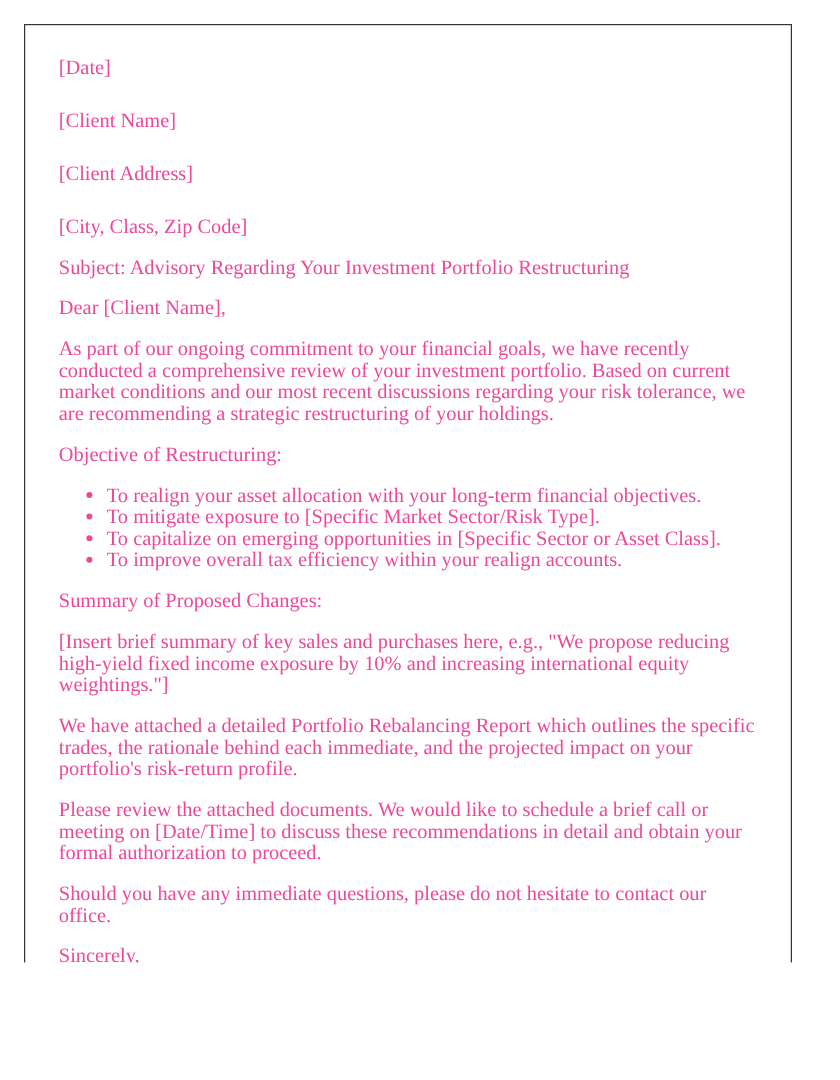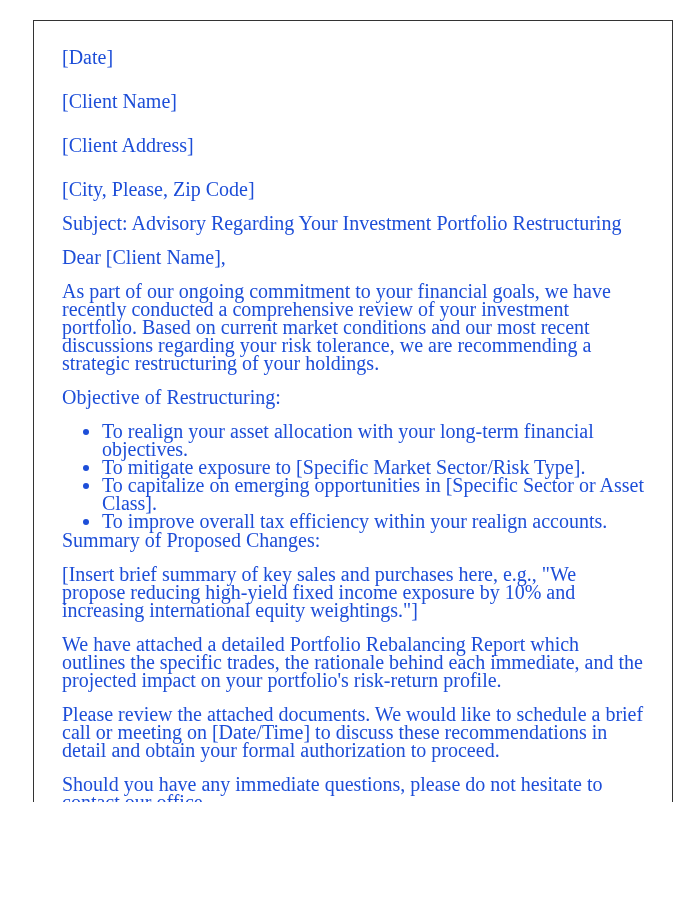--- a/index.html
+++ b/index.html
@@ -1,47 +1,47 @@
 <!DOCTYPE html>
 <html><head>
 <meta charset="utf-8">
 <style>
   html, body { margin: 0; padding: 0; background: #ffffff; }
   body { width: 700px; height: 900px; position: relative; overflow: hidden; }
   .page {
     position: absolute;
-    left: 33px; top: 20px;
+    left: 20px; top: 20px;
     width: 640px; height: 782px;
     border-left: 1px solid #333;
     border-right: 1px solid #333;
     border-top: 1px solid #333;
     box-sizing: border-box;
     overflow: hidden;
     padding: 27px 28px 0 28px;
     font-family: "Liberation Serif", "DejaVu Serif", serif;
-    font-size: 20px;
+    font-size: 17px;
     line-height: 18px;
-    color: #1d4ed8;
+    color: #ec4899;
   }
   p { margin: 0 0 16px 0; }
   .bold { font-weight: normal; }
-  ul { margin: 0 0 1px 0; padding-left: 40px; }
+  ul { margin: 0 0 16px 0; padding-left: 40px; }
   ul li { margin: 0; }
   .line { display: block; margin-top: 26px; }
 </style>
 </head>
 <body>
 
 <div class="page">
   <p>[Date]</p>
 
   <p>
     <span class="line">[Client Name]</span>
     <span class="line">[Client Address]</span>
-    <span class="line">[City, Please, Zip Code]</span>
+    <span class="line">[City, Class, Zip Code]</span>
   </p>
 
   <p class="bold">Subject: Advisory Regarding Your Investment Portfolio Restructuring</p>
 
   <p>Dear [Client Name],</p>
 
   <p>As part of our ongoing commitment to your financial goals, we have recently conducted a comprehensive review of your investment portfolio. Based on current market conditions and our most recent discussions regarding your risk tolerance, we are recommending a strategic restructuring of your holdings.</p>
 
   <p class="bold">Objective of Restructuring:</p>
 

